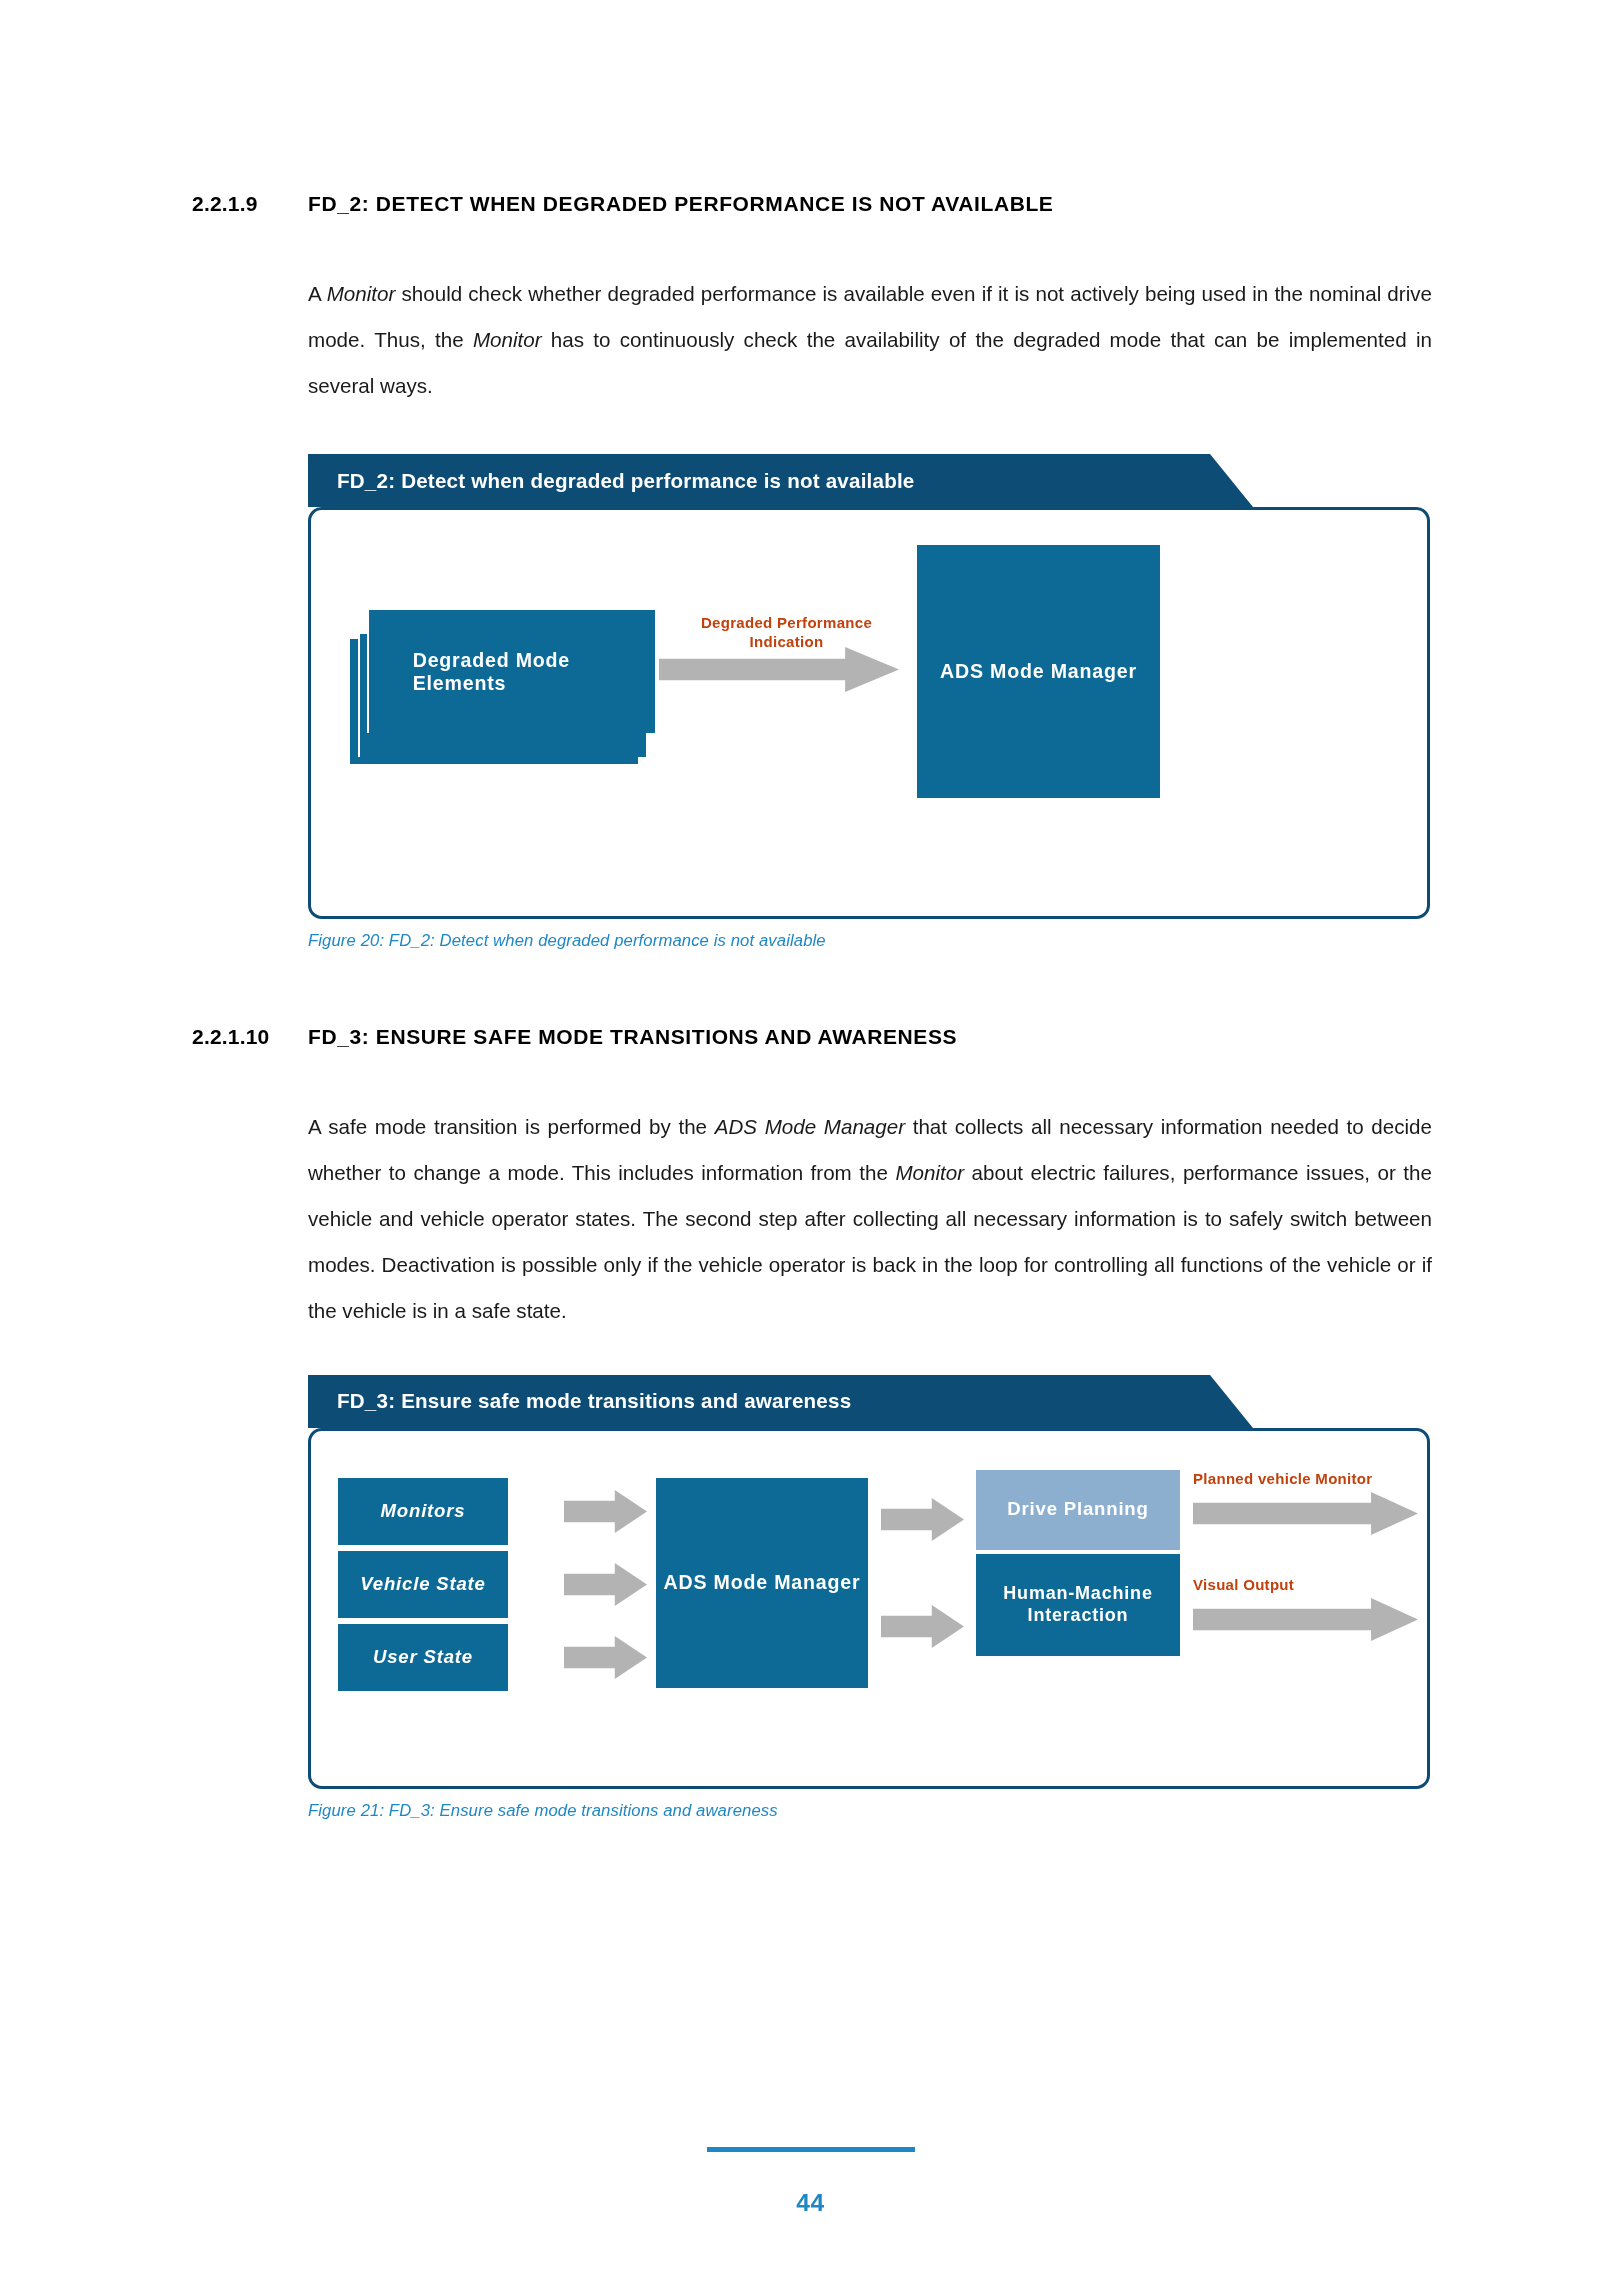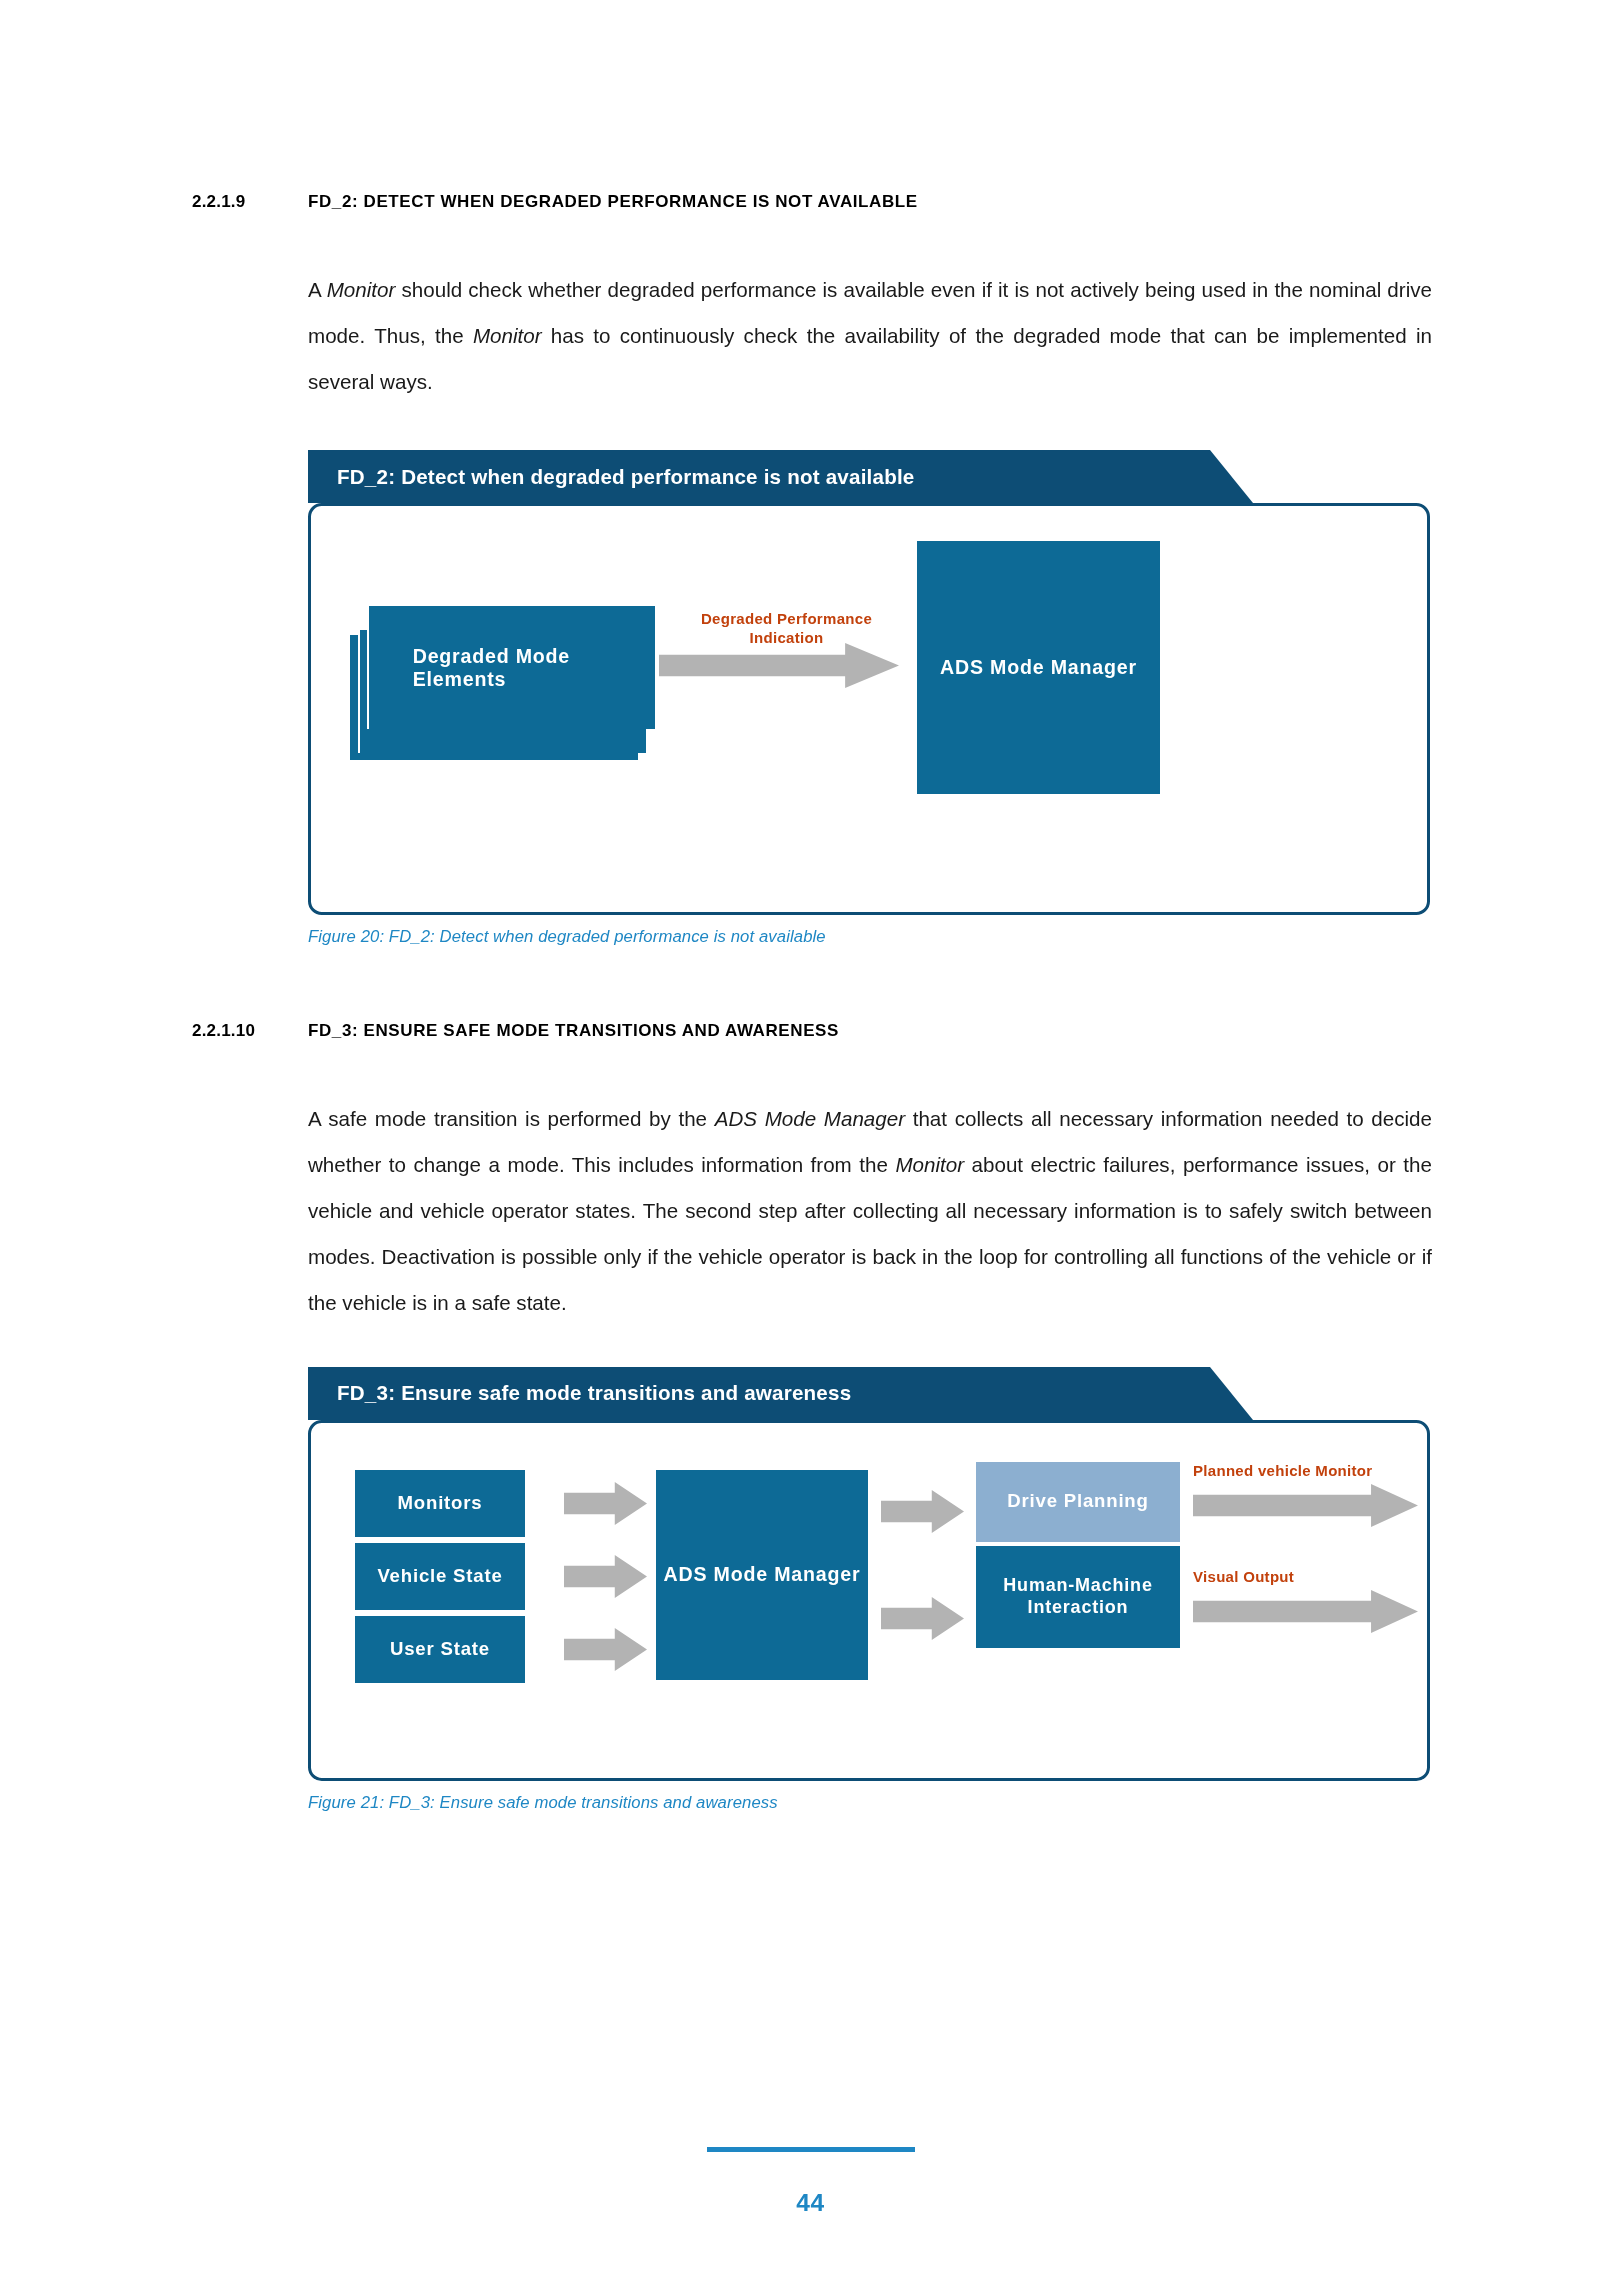--- a/index.html
+++ b/index.html
@@ -26,21 +26,21 @@
   .content {
     position: absolute;
     left: 192px;
     top: 192px;
     width: 1240px;
   }
 
   .heading {
     display: flex;
     align-items: flex-end;
-    font-size: 17px;
+    font-size: 21px;
     font-weight: bold;
     letter-spacing: 0.6px;
     color: #000;
     margin: 0;
   }
   .heading .num {
     width: 116px;
     flex: 0 0 116px;
     letter-spacing: 0.2px;
   }
@@ -186,23 +186,24 @@
     top: 104px;
     width: 245px;
     text-align: center;
   }
 
   
   #fig21 .fig-body { height: 361px; width: 1122px; }
 
   .f21-col-left {
     position: absolute;
-    left: 44px;
+    left: 27px;
     top: 47px;
     width: 170px;
+    font-style: italic;
   }
   .f21-col-left .dk-box {
     height: 67px;
     font-size: 18.6px;
     margin-bottom: 5.9px;
   }
   .f21-col-left .dk-box:last-child { margin-bottom: 0; }
 
   .f21-arrows-1 {
     position: absolute;

